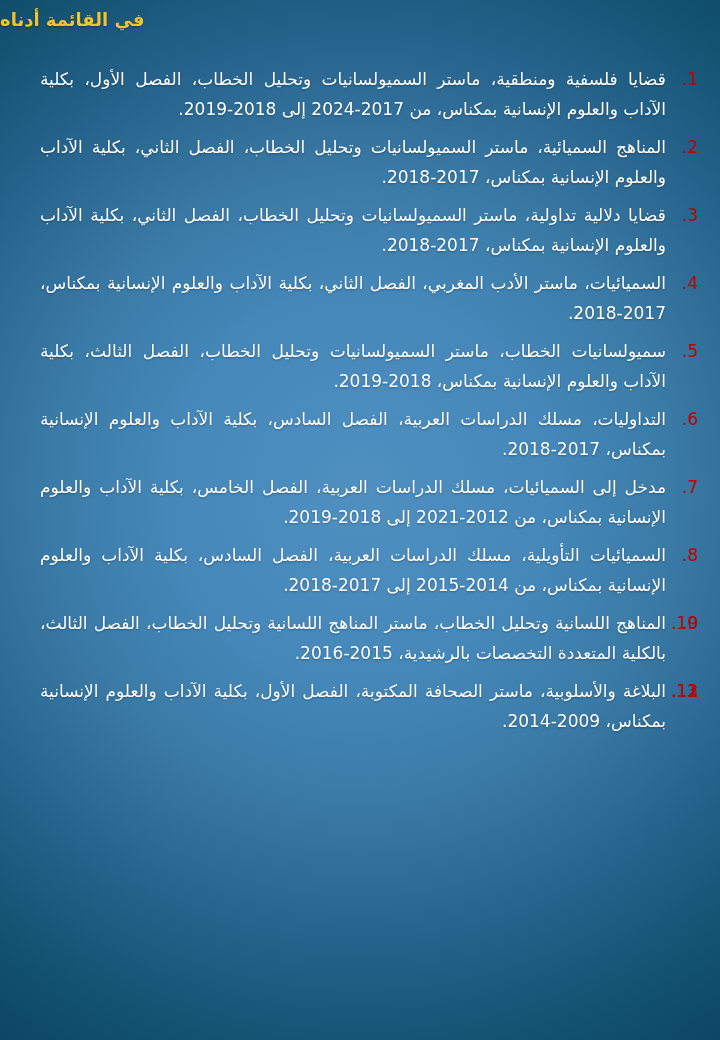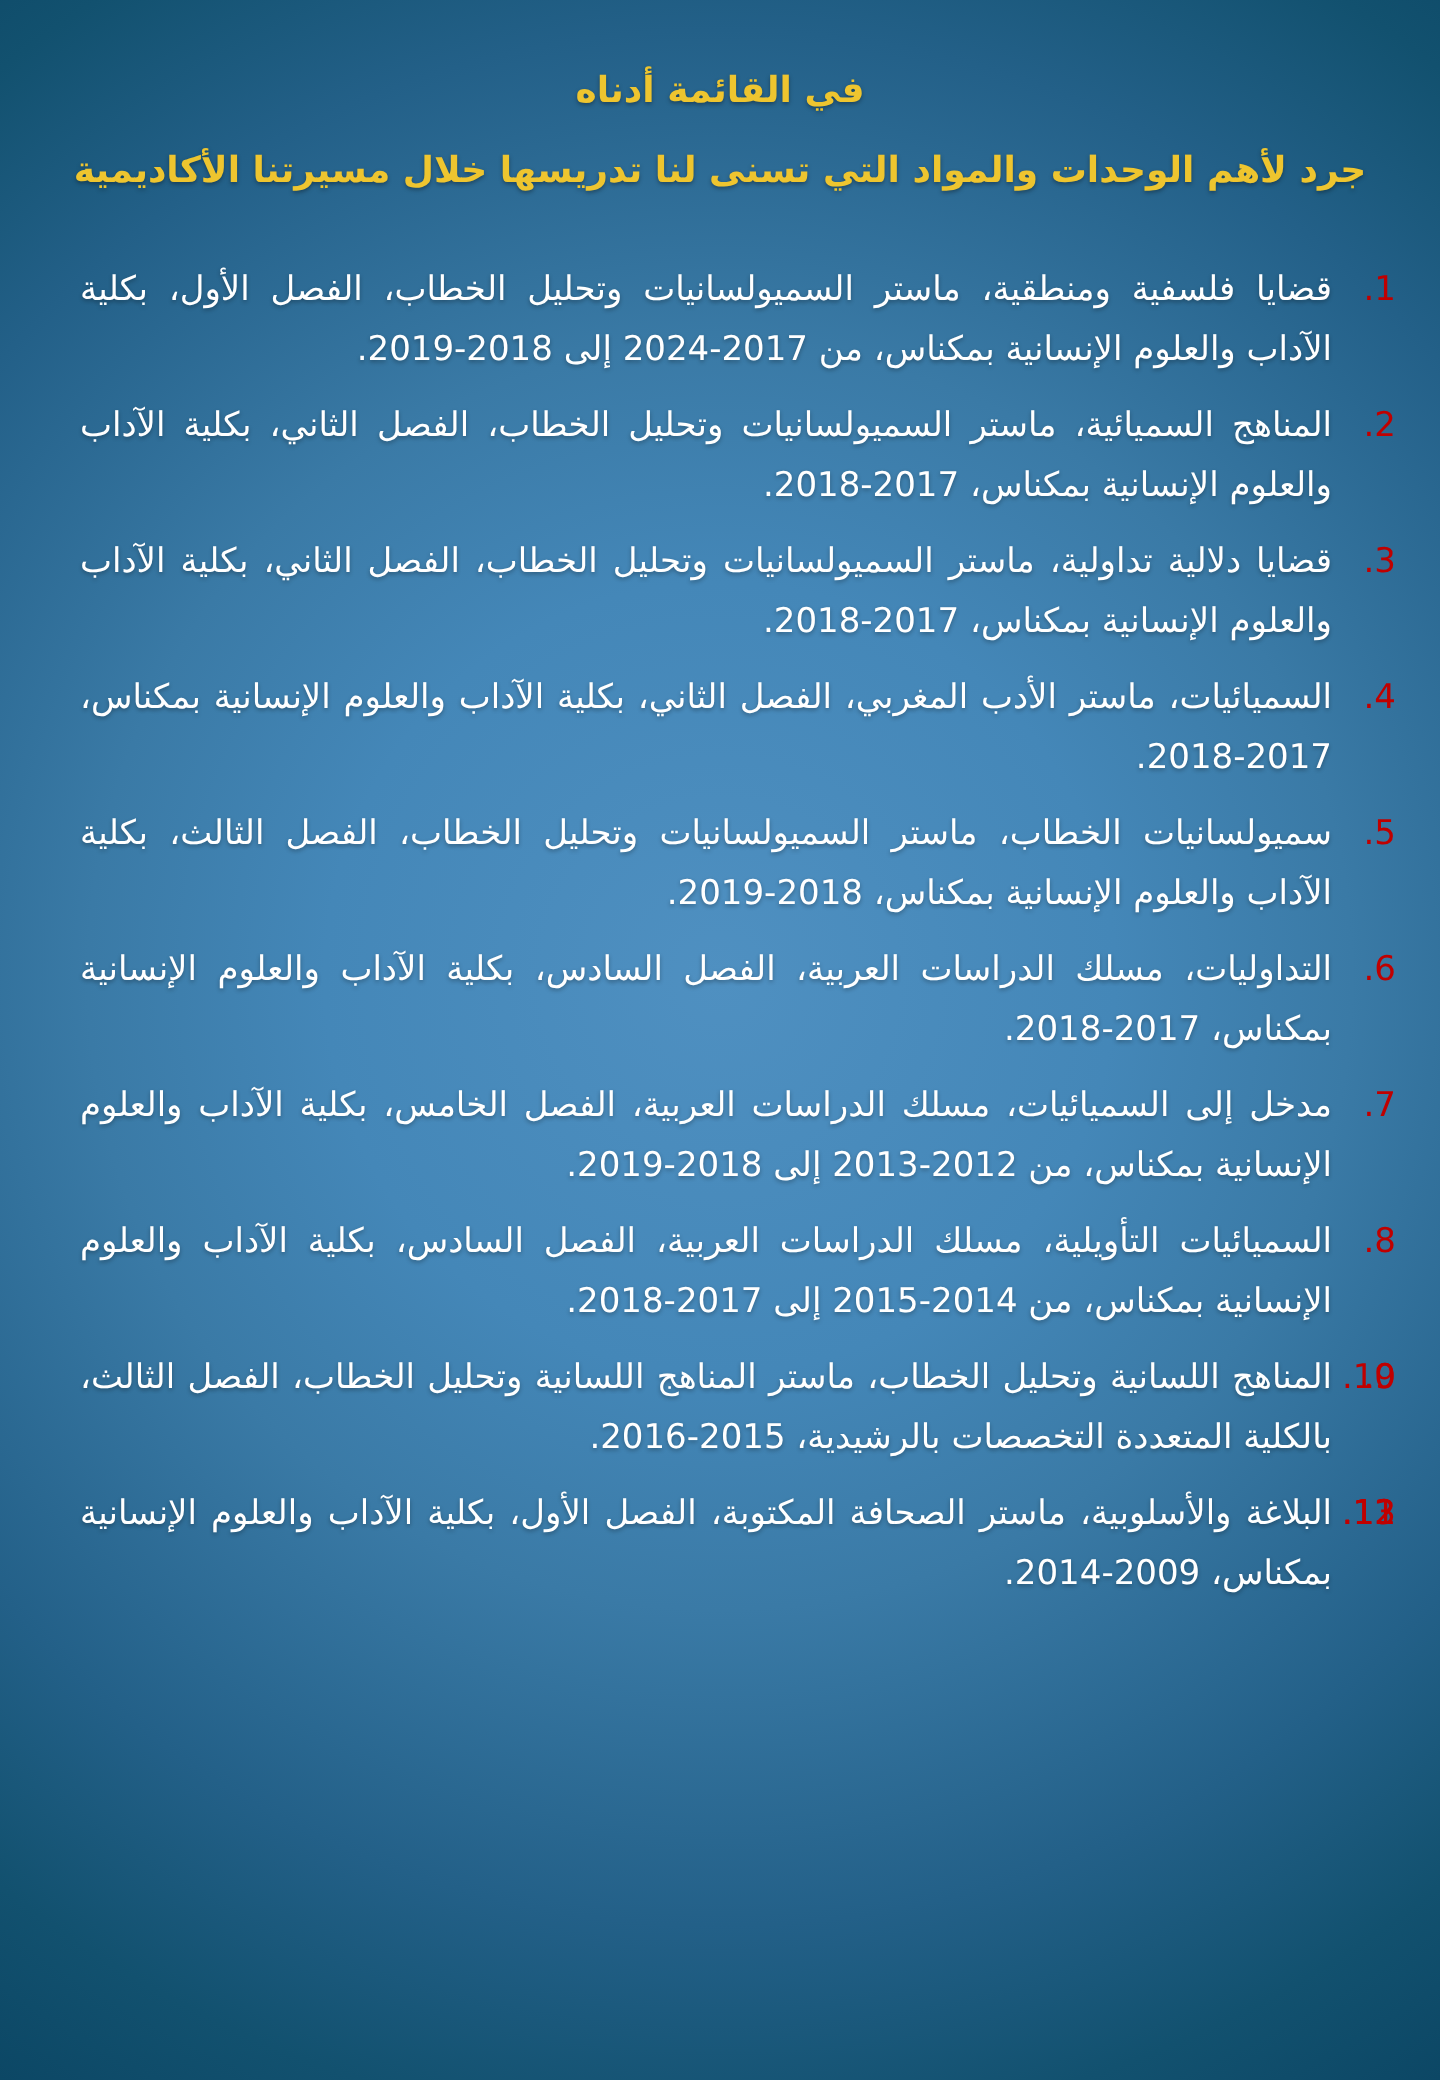--- a/index.html
+++ b/index.html
@@ -20,22 +20,21 @@
     background:
       radial-gradient(circle farthest-corner at 50% 47%,
         #4f90c1 0%,
         #4487b8 30%,
         #3a7aa6 48%,
         #236088 72%,
         #12516f 88%,
         #0c4765 100%);
   }
   .title-block {
-    padding-top: 26px;
-    text-align: center;
+    text-align: left;
   }
   .title-line {
     color: #eec52f;
     font-size: 18px;
     font-weight: bold;
     line-height: 40px;
     text-shadow: 0 1px 2px rgba(0,0,0,0.35);
     white-space: nowrap;
   }
   .units-list {
@@ -65,31 +64,30 @@
     text-align: right;
     text-shadow: none;
   }
 </style>
 </head>
 <body>
 
 <div class="slide">
   <div class="title-block">
     <div class="title-line">في القائمة أدناه</div>
-    <div class="title-line">جرد لأهم الوحدات والمواد التي تسنى لنا تدريسها خلال مسيرتنا الأكاديمية</div>
   </div>
 
   <div class="units-list">
       <div class="item"><span class="num">1.</span><span>قضايا فلسفية ومنطقية، ماستر السميولسانيات وتحليل الخطاب، الفصل الأول، بكلية الآداب والعلوم الإنسانية بمكناس، من 2017-2024 إلى 2018-2019.</span></div>
       <div class="item"><span class="num">2.</span><span>المناهج السميائية، ماستر السميولسانيات وتحليل الخطاب، الفصل الثاني، بكلية الآداب والعلوم الإنسانية بمكناس، 2017-2018.</span></div>
       <div class="item"><span class="num">3.</span><span>قضايا دلالية تداولية، ماستر السميولسانيات وتحليل الخطاب، الفصل الثاني، بكلية الآداب والعلوم الإنسانية بمكناس، 2017-2018.</span></div>
       <div class="item"><span class="num">4.</span><span>السميائيات، ماستر الأدب المغربي، الفصل الثاني، بكلية الآداب والعلوم الإنسانية بمكناس، 2017-2018.</span></div>
       <div class="item"><span class="num">5.</span><span>سميولسانيات الخطاب، ماستر السميولسانيات وتحليل الخطاب، الفصل الثالث، بكلية الآداب والعلوم الإنسانية بمكناس، 2018-2019.</span></div>
       <div class="item"><span class="num">6.</span><span>التداوليات، مسلك الدراسات العربية، الفصل السادس، بكلية الآداب والعلوم الإنسانية بمكناس، 2017-2018.</span></div>
-      <div class="item"><span class="num">7.</span><span>مدخل إلى السميائيات، مسلك الدراسات العربية، الفصل الخامس، بكلية الآداب والعلوم الإنسانية بمكناس، من 2012-2013 إلى 2018-2019.</span></div>
+      <div class="item"><span class="num">7.</span><span>مدخل إلى السميائيات، مسلك الدراسات العربية، الفصل الخامس، بكلية الآداب والعلوم الإنسانية بمكناس، من 2012-2021 إلى 2018-2019.</span></div>
       <div class="item"><span class="num">8.</span><span>السميائيات التأويلية، مسلك الدراسات العربية، الفصل السادس، بكلية الآداب والعلوم الإنسانية بمكناس، من 2014-2015 إلى 2017-2018.</span></div>
       <div class="item"><span class="num">9.</span></div>
       <div class="item"><span class="num">10.</span><span>المناهج اللسانية وتحليل الخطاب، ماستر المناهج اللسانية وتحليل الخطاب، الفصل الثالث، بالكلية المتعددة التخصصات بالرشيدية، 2015-2016.</span></div>
       <div class="item"><span class="num">11.</span></div>
       <div class="item"><span class="num">12.</span></div>
       <div class="item"><span class="num">13.</span><span>البلاغة والأسلوبية، ماستر الصحافة المكتوبة، الفصل الأول، بكلية الآداب والعلوم الإنسانية بمكناس، 2009-2014.</span></div>
     </div>
 </div>
 
 </body></html>

